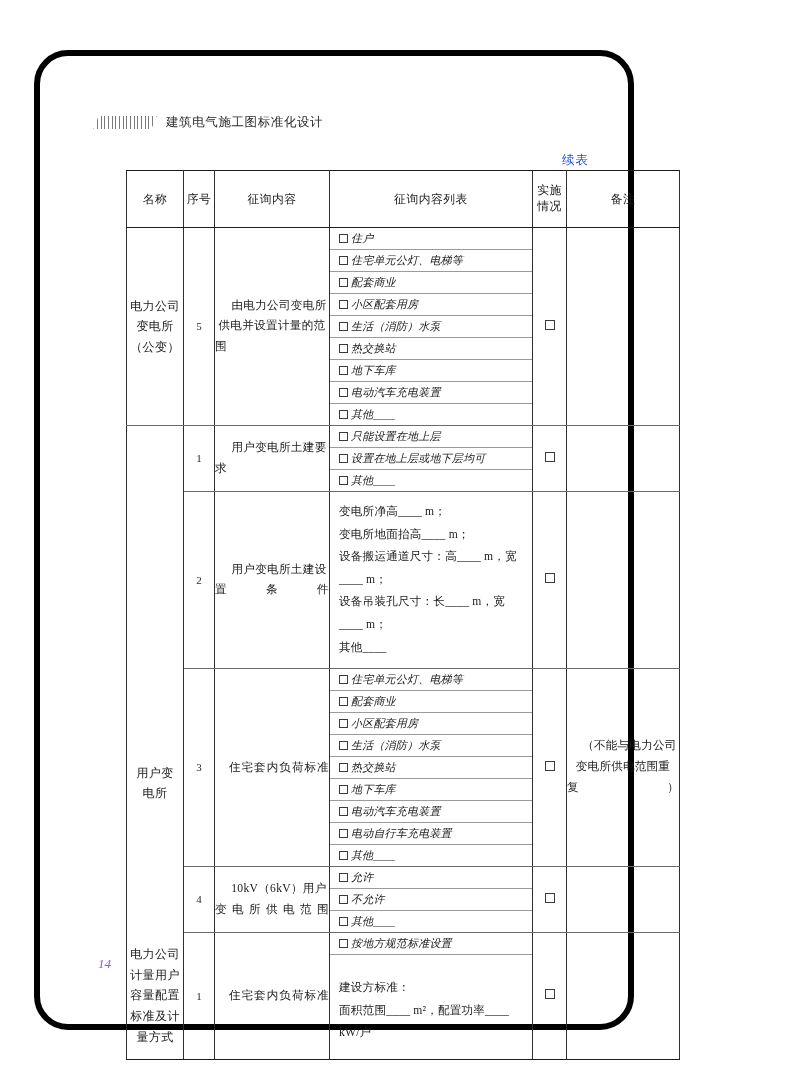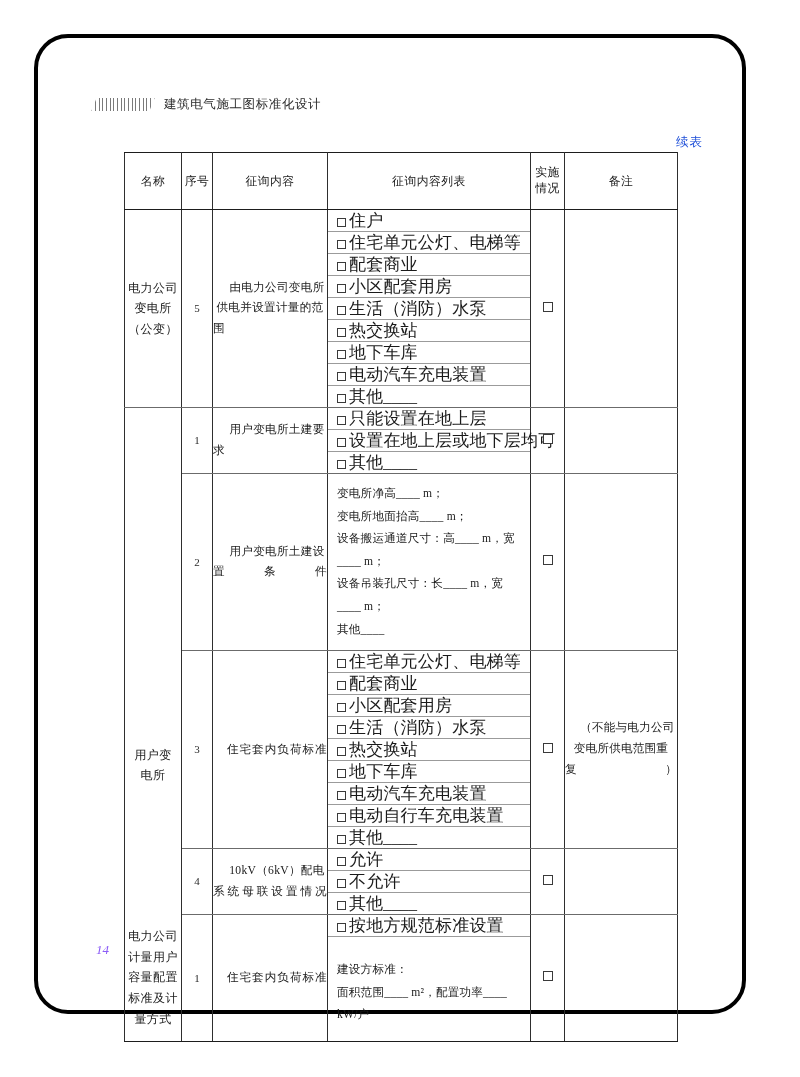--- a/index.html
+++ b/index.html
@@ -11,24 +11,24 @@
     width: 800px;
     height: 1077px;
     font-family: "Liberation Serif", "DejaVu Serif", serif;
     color: #1a1a1a;
     position: relative;
     overflow: hidden;
   }
   .page-frame {
     position: absolute;
     left: 34px;
-    top: 34px;
-    width: 712px;
+    top: 50px;
+    width: 600px;
     height: 980px;
-    border: 4px solid #000000;
+    border: 6px solid #000000;
     border-radius: 34px;
     box-sizing: border-box;
     background: #ffffff;
   }
   .page-inner {
     position: absolute;
     left: 0; top: 0; right: 0; bottom: 0;
   }
   
   .run-head {
@@ -142,22 +142,23 @@
     margin: 0;
     padding: 0;
   }
   ul.optlist li {
     height: 21px;
     line-height: 21px;
     border-bottom: 1px solid #9b9b9b;
     text-align: left;
     padding-left: 9px;
     white-space: nowrap;
-    font-size: 17px;
+    font-size: 11px;
     letter-spacing: 0.2px;
+    font-style: italic;
   }
   ul.optlist li:last-child { border-bottom: none; }
   .cbox {
     display: inline-block;
     width: 7px;
     height: 7px;
     border: 1px solid #3a3a3a;
     margin-right: 3px;
     vertical-align: -1px;
     background: #fff;
@@ -316,21 +317,21 @@
               </ul>
             </td>
             <td class="impl-cell blockline">
               <span class="impl-box"></span>
             </td>
             <td class="note-cell blockline">（不能与电力公司变电所供电范围重复）</td>
           </tr>
 
           <tr>
             <td class="no-cell blockline">4</td>
-            <td class="topic-cell blockline">10kV（6kV）配电系统母联设置情况</td>
+            <td class="topic-cell blockline">10kV（6kV）用户变电所供电范围</td>
             <td class="list-cell blockline">
               <ul class="optlist">
                 <li><span class="cbox"></span><span>允许</span></li>
                 <li><span class="cbox"></span><span>不允许</span></li>
                 <li><span class="cbox"></span><span class="blank">其他____</span></li>
               </ul>
             </td>
             <td class="impl-cell blockline">
               <span class="impl-box"></span>
             </td>

